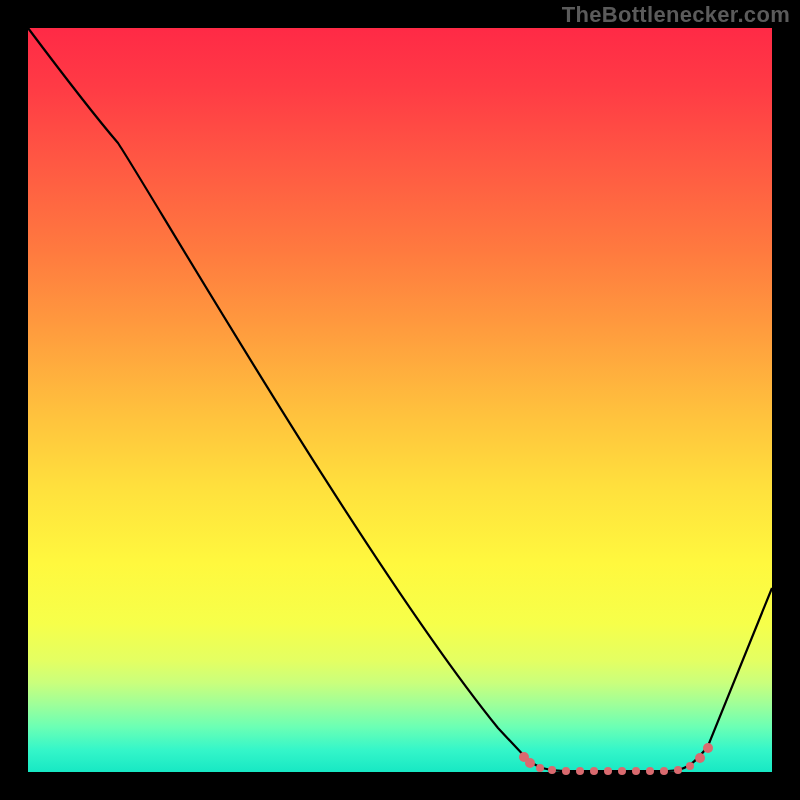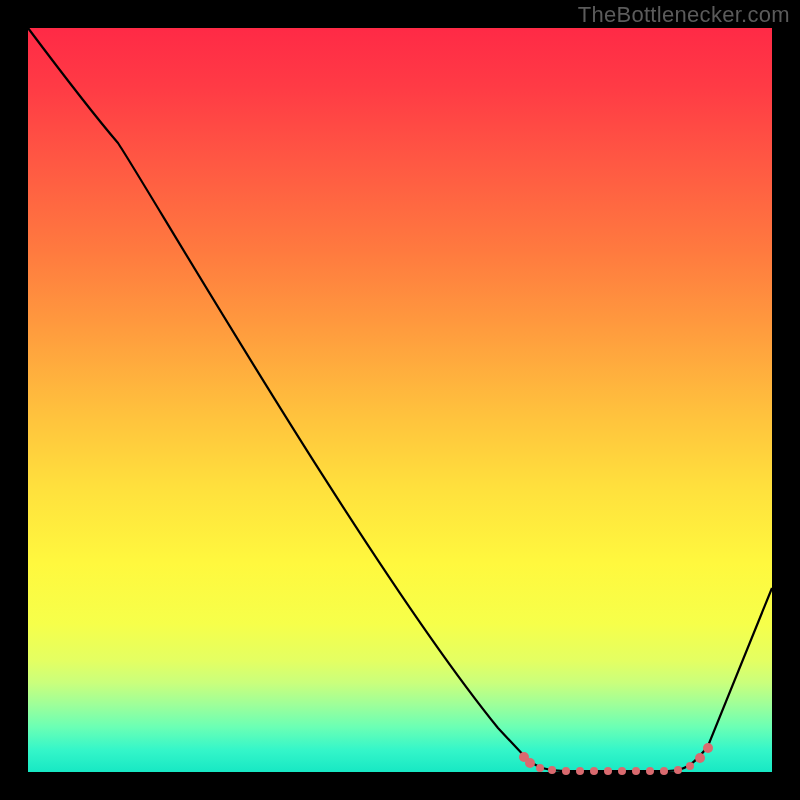--- a/index.html
+++ b/index.html
@@ -16,21 +16,21 @@
     width: 800px;
     height: 800px;
     background: #000;
   }
   .watermark {
     position: absolute;
     top: 2px;
     right: 10px;
     color: #5b5b5b;
     font-size: 22px;
-    font-weight: 400;
+    font-weight: 700;
     letter-spacing: 0.3px;
     user-select: none;
   }
   .plot {
     position: absolute;
     left: 28px;
     top: 28px;
     width: 744px;
     height: 744px;
     background: linear-gradient(

